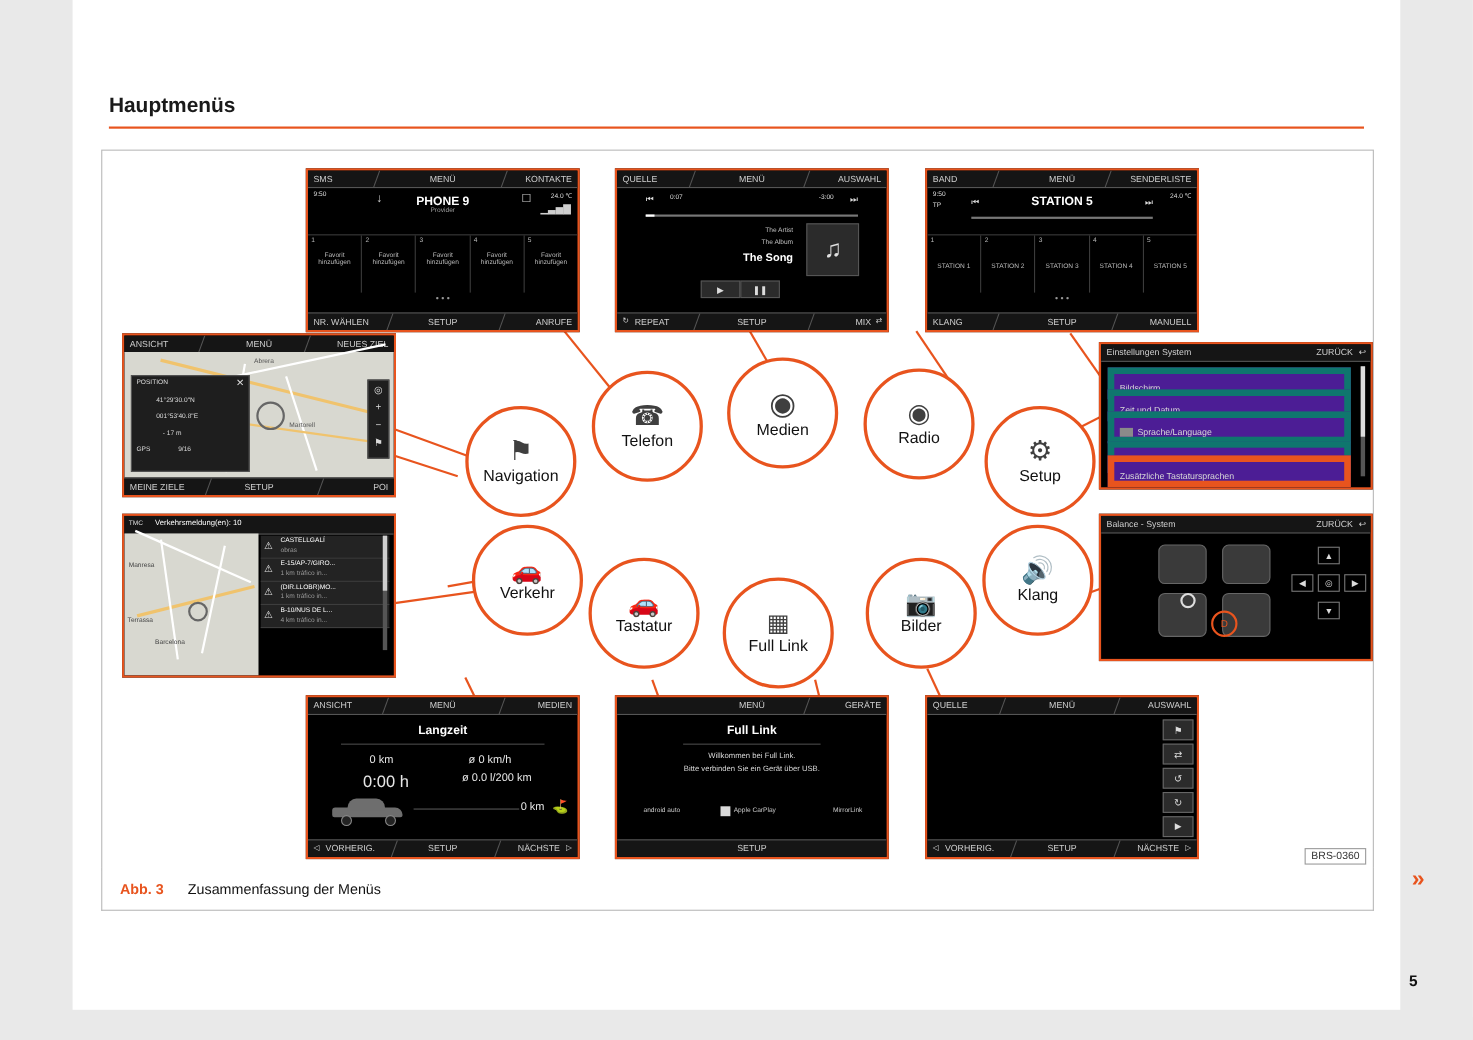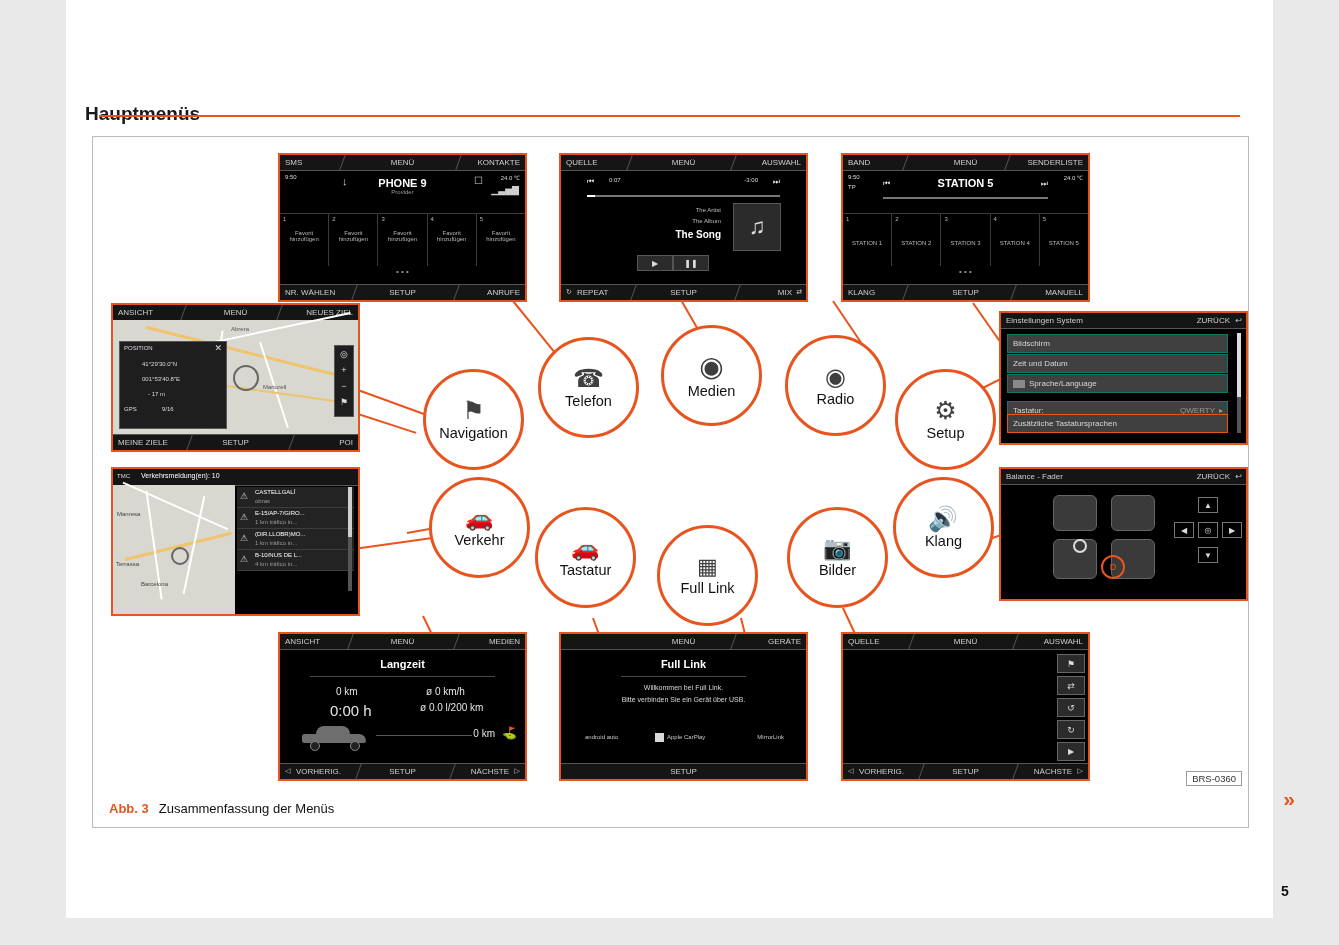--- a/index.html
+++ b/index.html
@@ -12,36 +12,36 @@
   .page{
     position:absolute;left:66px;top:0;width:1207px;height:918px;
     background:#ffffff;
   }
   .header-bar{
     position:absolute;left:0;top:33px;width:1207px;height:31px;
     background:#e8541e;color:#fff;font-weight:bold;font-size:17px;
     display:flex;align-items:center;justify-content:center;letter-spacing:.2px;
   }
   .section-title{
-    position:absolute;left:19px;top:86px;font-size:19px;font-weight:bold;color:#1a1a1a;margin-top:17px;
+    position:absolute;left:33px;top:86px;font-size:19px;font-weight:bold;color:#1a1a1a;
   }
   .section-rule{
     position:absolute;left:33px;top:115px;width:1141px;height:2px;background:#e8541e;
   }
   .figure-box{
     position:absolute;left:26px;top:136px;width:1155px;height:654px;
     border:1px solid #b9b9b9;background:#fff;
   }
   .caption-box{
     position:absolute;left:26px;top:789px;width:1155px;height:38px;
     border:1px solid #b9b9b9;border-top:none;background:#fff;
     display:flex;align-items:center;
   }
   .caption-lbl{color:#e8541e;font-weight:bold;font-size:13px;margin-left:16px;}
-  .caption-txt{color:#111;font-size:13px;margin-left:10px;}
+  .caption-txt{color:#111;font-size:13px;margin-left:22px;}
   .code-tag{
     position:absolute;right:4px;top:-22px;border:1px solid #9a9a9a;background:#fff;
     font-size:9.5px;color:#333;padding:1px 5px;
   }
   .chev{position:absolute;right:-22px;top:787px;color:#e8541e;font-size:21px;font-weight:bold;}
   .pagenum{position:absolute;left:1281px;top:883px;font-size:14px;font-weight:bold;color:#111;}
 
   
   .node{
     position:absolute;border:3px solid #e8541e;border-radius:50%;
@@ -87,23 +87,23 @@
   .overlaybox{position:absolute;background:#1e1e1e;border:1px solid #555;}
 
   .listrow{
     position:absolute;left:0;width:100%;height:20px;background:#232323;
     border-bottom:1px solid #3d3d3d;
   }
   .scrollbar{position:absolute;right:2px;width:4px;background:#555;}
   .scrollthumb{position:absolute;right:2px;width:4px;background:#cfcfcf;}
 
   .setrow{
-    position:absolute;left:6px;right:18px;height:17px;background:#404040;
-    border:1px solid #0f766e;font-size:8px;color:#d7d7d7;
-    display:flex;align-items:center;padding-left:5px;
+    position:absolute;left:6px;right:18px;height:17px;background:#4c1d95;
+    border:6px solid #0f766e;font-size:8px;color:#d7d7d7;
+    display:flex;align-items:flex-end;padding-left:5px;
   }
 </style>
 </head>
 <body>
 
 <div class="page">
 
 
   <div class="section-title">Hauptmenüs</div>
   <div class="section-rule"></div>
@@ -415,21 +415,21 @@
       </div>
       <div class="setrow" style="top:101px;border-color:#e8541e;">
           <span>Zusätzliche Tastatursprachen</span>
         </div>
       <div class="scrollbar" style="top:20px;height:100px;right:5px;"></div>
       <div class="scrollthumb" style="top:20px;height:64px;right:5px;background:#ddd;"></div>
     </div>
 
     <div class="screen" style="left:906px;top:330px;width:245px;height:130px;">
       <div class="scr-top">
-        <span class="t-l">Balance - Fader</span>
+        <span class="t-l">Balance - System</span>
         <span class="t-r" style="right:16px;">ZURÜCK</span>
         <span style="right:4px;font-size:8px;">↩</span>
       </div>
       <div style="position:absolute;left:46px;top:22px;width:120px;height:100px;">
         <div style="position:absolute;left:6px;top:4px;width:42px;height:34px;background:#3a3a3a;border:1px solid #666;border-radius:6px;"></div>
         <div style="position:absolute;left:64px;top:4px;width:42px;height:34px;background:#3a3a3a;border:1px solid #666;border-radius:6px;"></div>
         <div style="position:absolute;left:6px;top:48px;width:42px;height:38px;background:#3a3a3a;border:1px solid #666;border-radius:6px;"></div>
         <div style="position:absolute;left:64px;top:48px;width:42px;height:38px;background:#3a3a3a;border:1px solid #666;border-radius:6px;"></div>
         <div style="position:absolute;left:26px;top:48px;width:10px;height:10px;border:2px solid #ddd;border-radius:50%;"></div>
         <div style="position:absolute;left:54px;top:64px;width:20px;height:20px;border:2px solid #e8541e;border-radius:50%;display:flex;align-items:center;justify-content:center;font-size:9px;color:#e8541e;">D</div>

